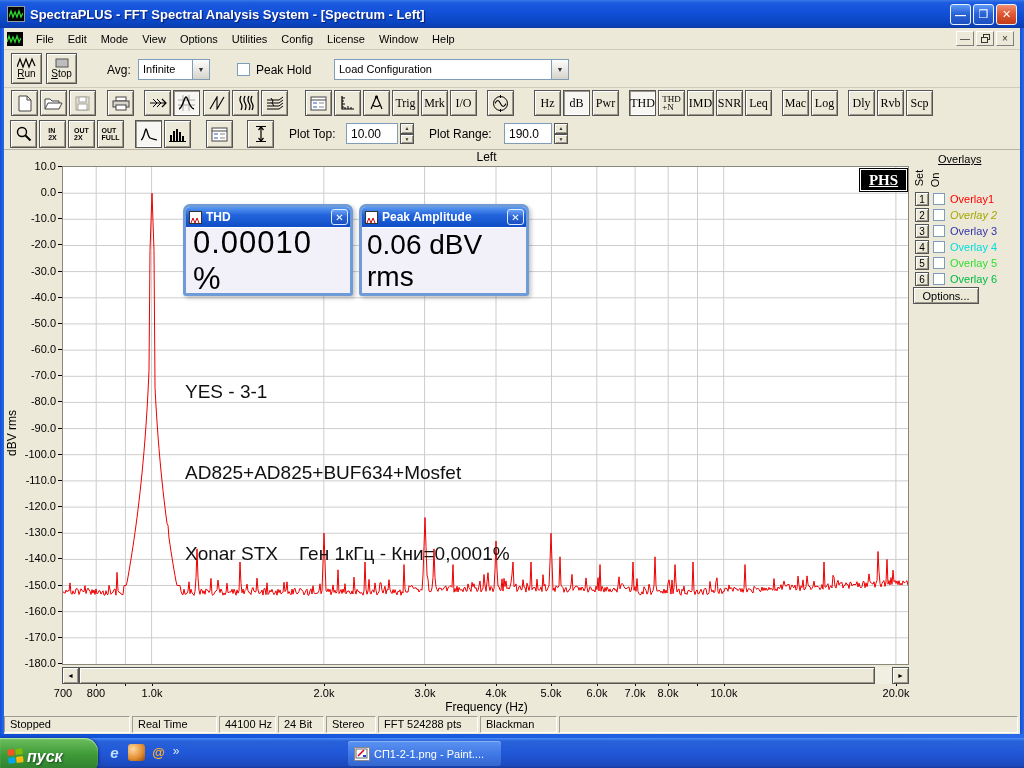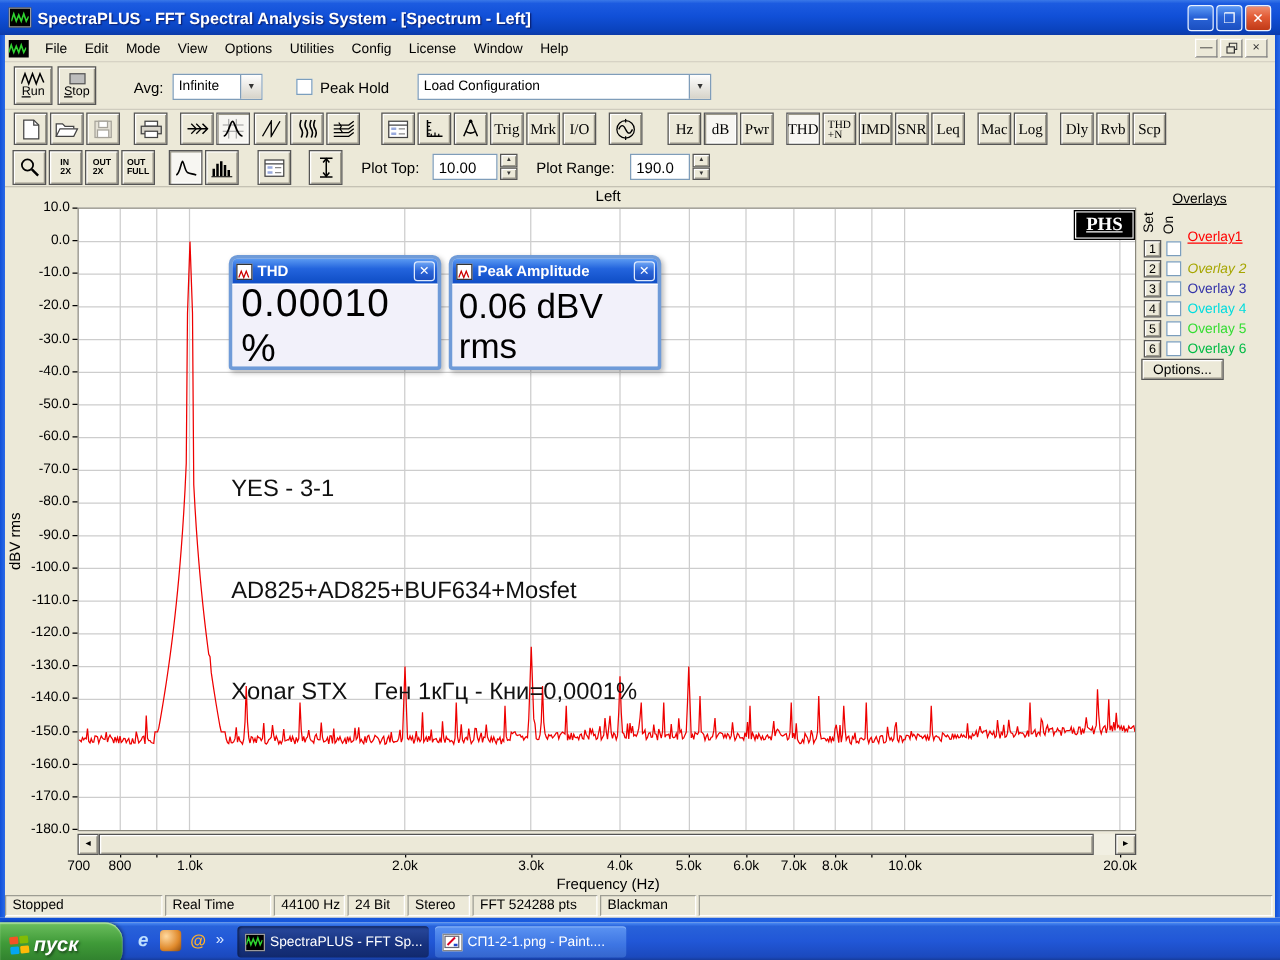--- a/index.html
+++ b/index.html
@@ -533,21 +533,21 @@
     </div>
 
     <div id="overlays">
       <span id="ov-heading">Overlays</span>
       <span class="ov-rot" style="left:-1px; top:22px">Set</span>
       <span class="ov-rot" style="left:16px; top:24px">On</span>
 
       <div>
         <span class="ov-setbtn btn3d" style="left:3px; top:42px">1</span>
         <span class="ov-check" style="left:21px; top:43px"></span>
-        <span class="ov-label" style="left: 38px; top: 34px; color: rgb(255, 0, 0); text-decoration: underline;">Overlay1</span>
+        <span class="ov-label" style="left: 38px; top: 43px; color: rgb(255, 0, 0);">Overlay1</span>
       </div>
       <div>
         <span class="ov-setbtn btn3d" style="left:3px; top:58px">2</span>
         <span class="ov-check" style="left:21px; top:59px"></span>
         <span class="ov-label" style="left: 38px; top: 59px; color: rgb(166, 166, 0); font-style: italic;">Overlay 2</span>
       </div>
       <div>
         <span class="ov-setbtn btn3d" style="left:3px; top:74px">3</span>
         <span class="ov-check" style="left:21px; top:75px"></span>
         <span class="ov-label" style="left: 38px; top: 75px; color: rgb(51, 51, 170);">Overlay 3</span>
@@ -594,28 +594,20 @@
           <i style="background:#05a6f0"></i>
           <i style="background:#ffba08"></i>
       </span>
       <span class="stext">пуск</span>
     </div>
     <span class="ql-icon" style="left:106px; color:#bfe0ff; font-weight:bold; font-style:italic; font-size:15px">e</span>
     <span class="ql-icon" style="left:128px; background:radial-gradient(circle at 5px 5px,#ffd9a0,#e08a2c 60%,#8a4a10)"></span>
     <span class="ql-icon" style="left:150px; color:#ffb12a; font-weight:bold; font-size:13px; line-height:17px">@</span>
     <span class="ql-icon" style="left:170px; color:#dceaff; font-size:12px; width:12px">»</span>
 
-    <div class="taskbtn active" style="left:190px">
-      <span class="ticon" style="background:#000; border:1px solid #9a9a9a">
-        <svg width="13" height="10" viewBox="0 0 14 10">
-            <polyline points="0,8 2,2 4,8 6,3 8,8 10,2 12,8 14,4" fill="none" stroke="#2fd32f" stroke-width="1.3"></polyline>
-          </svg>
-      </span>
-      <span class="tlabel">SpectraPLUS - FFT Sp...</span>
-    </div>
     <div class="taskbtn idle" style="left:348px">
       <span class="ticon" style="background:#fff; border:1px solid #888">
         <svg width="13" height="11" viewBox="0 0 13 11">
             <rect x="1" y="1" width="11" height="9" fill="#fff" stroke="#667"></rect>
             <path d="M3 8 L9 2" stroke="#d02" stroke-width="1.6"></path>
             <path d="M8 7 h3 v2 h-3 z" fill="#24c"></path>
           </svg>
       </span>
       <span class="tlabel">СП1-2-1.png - Paint....</span>
     </div>

